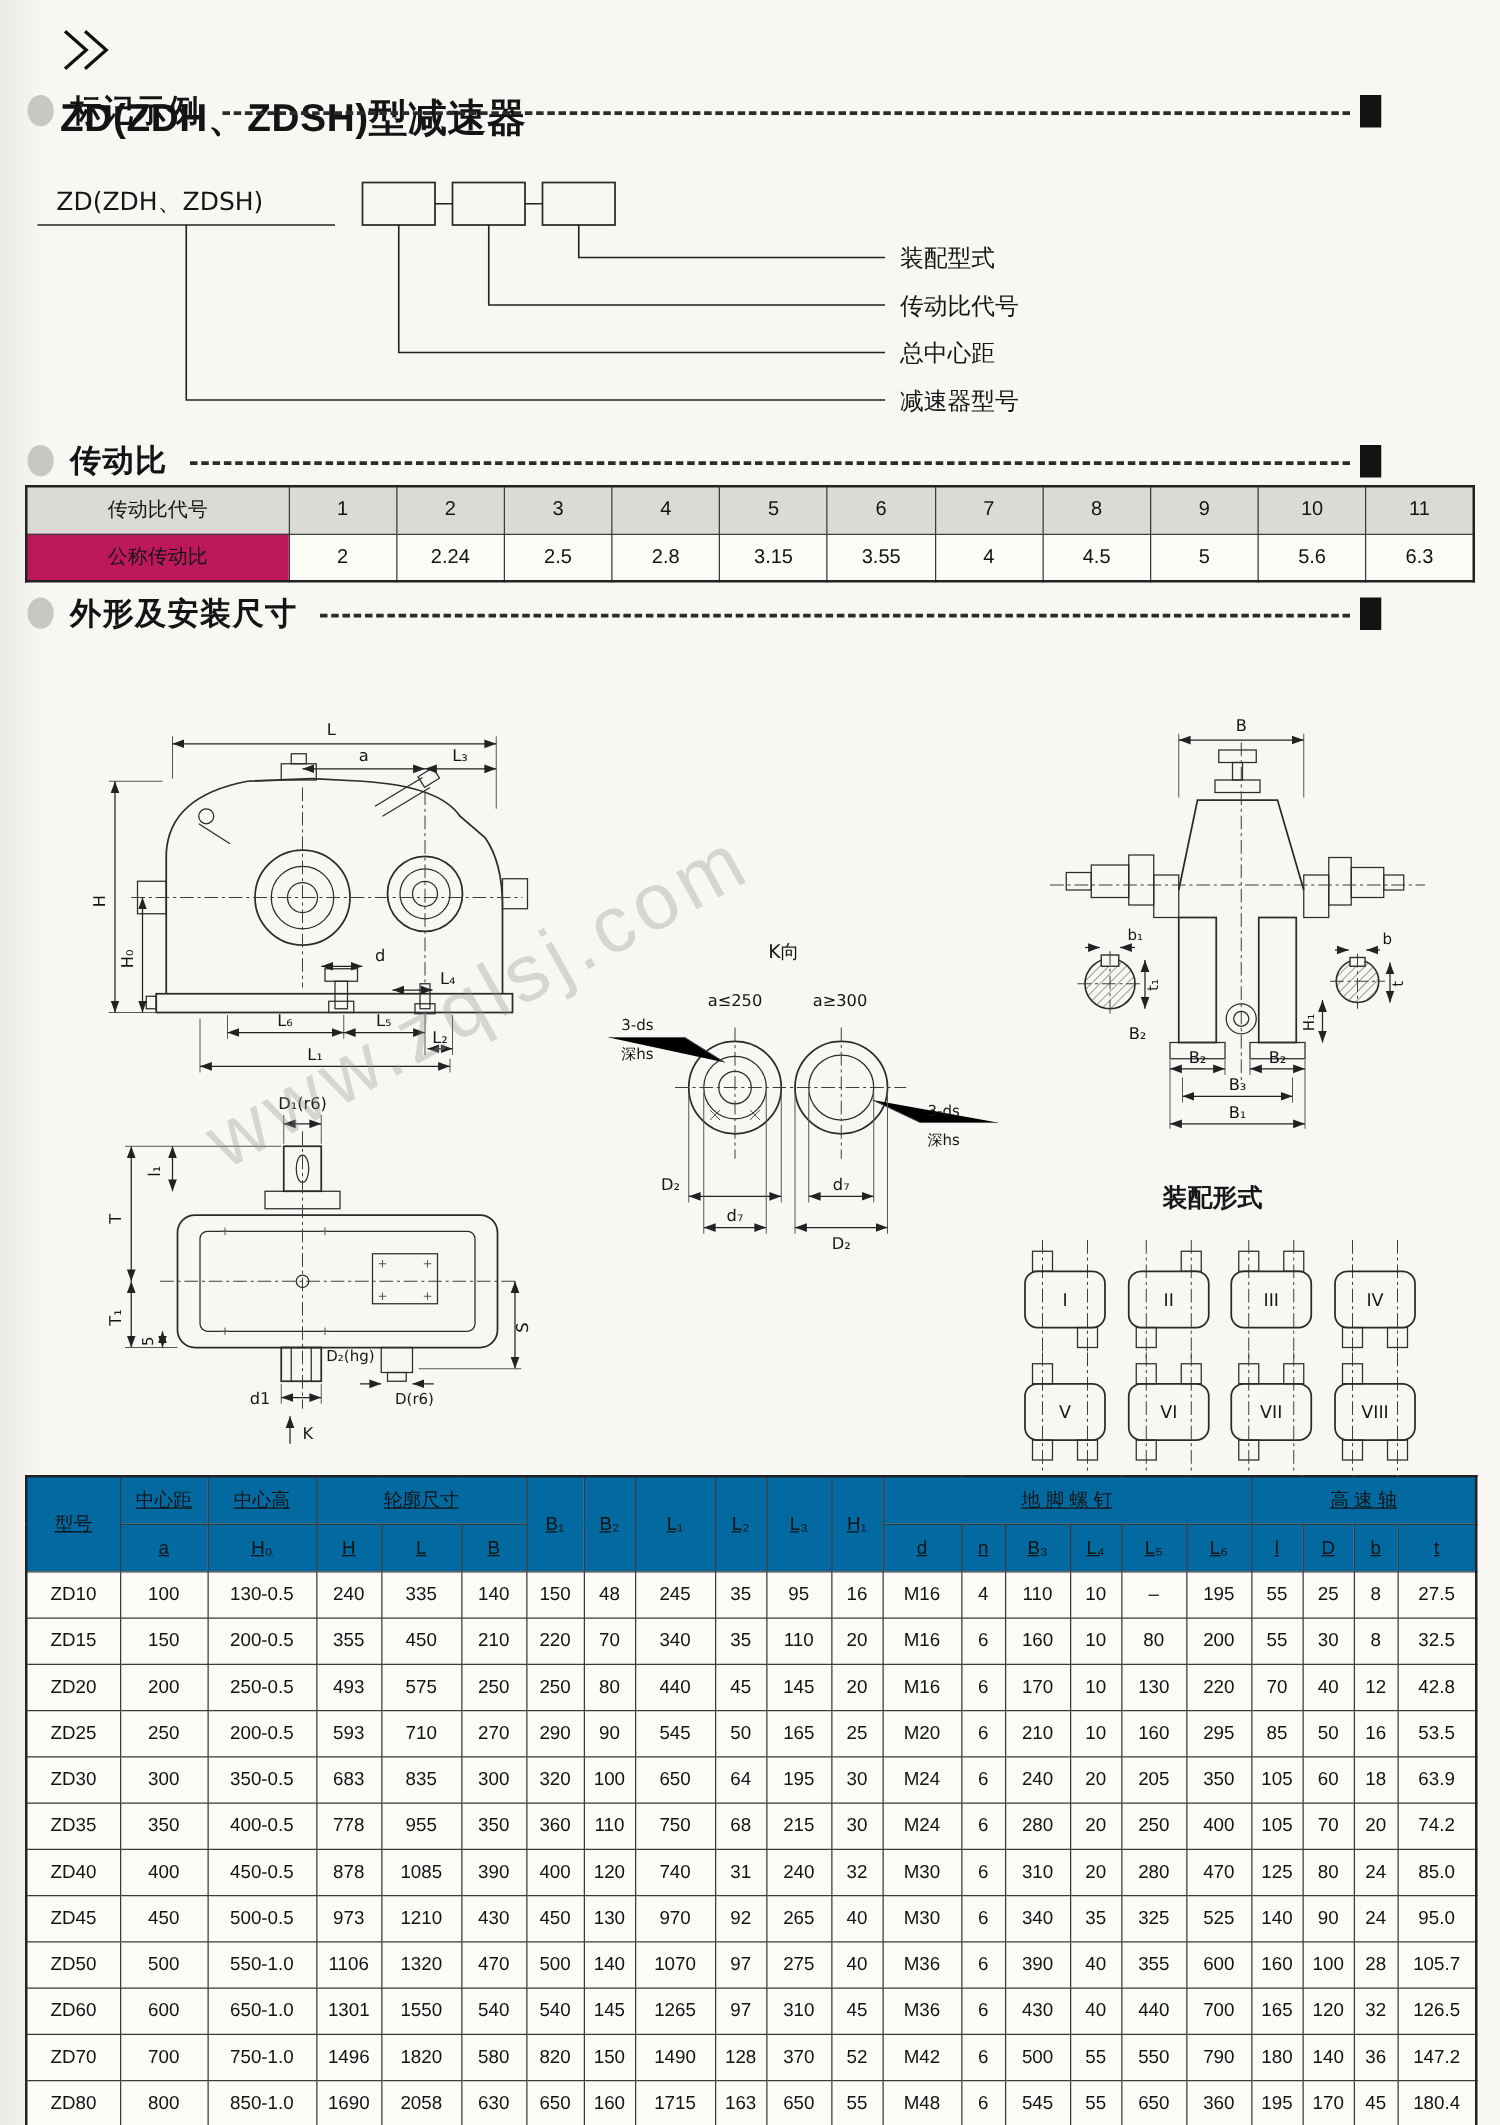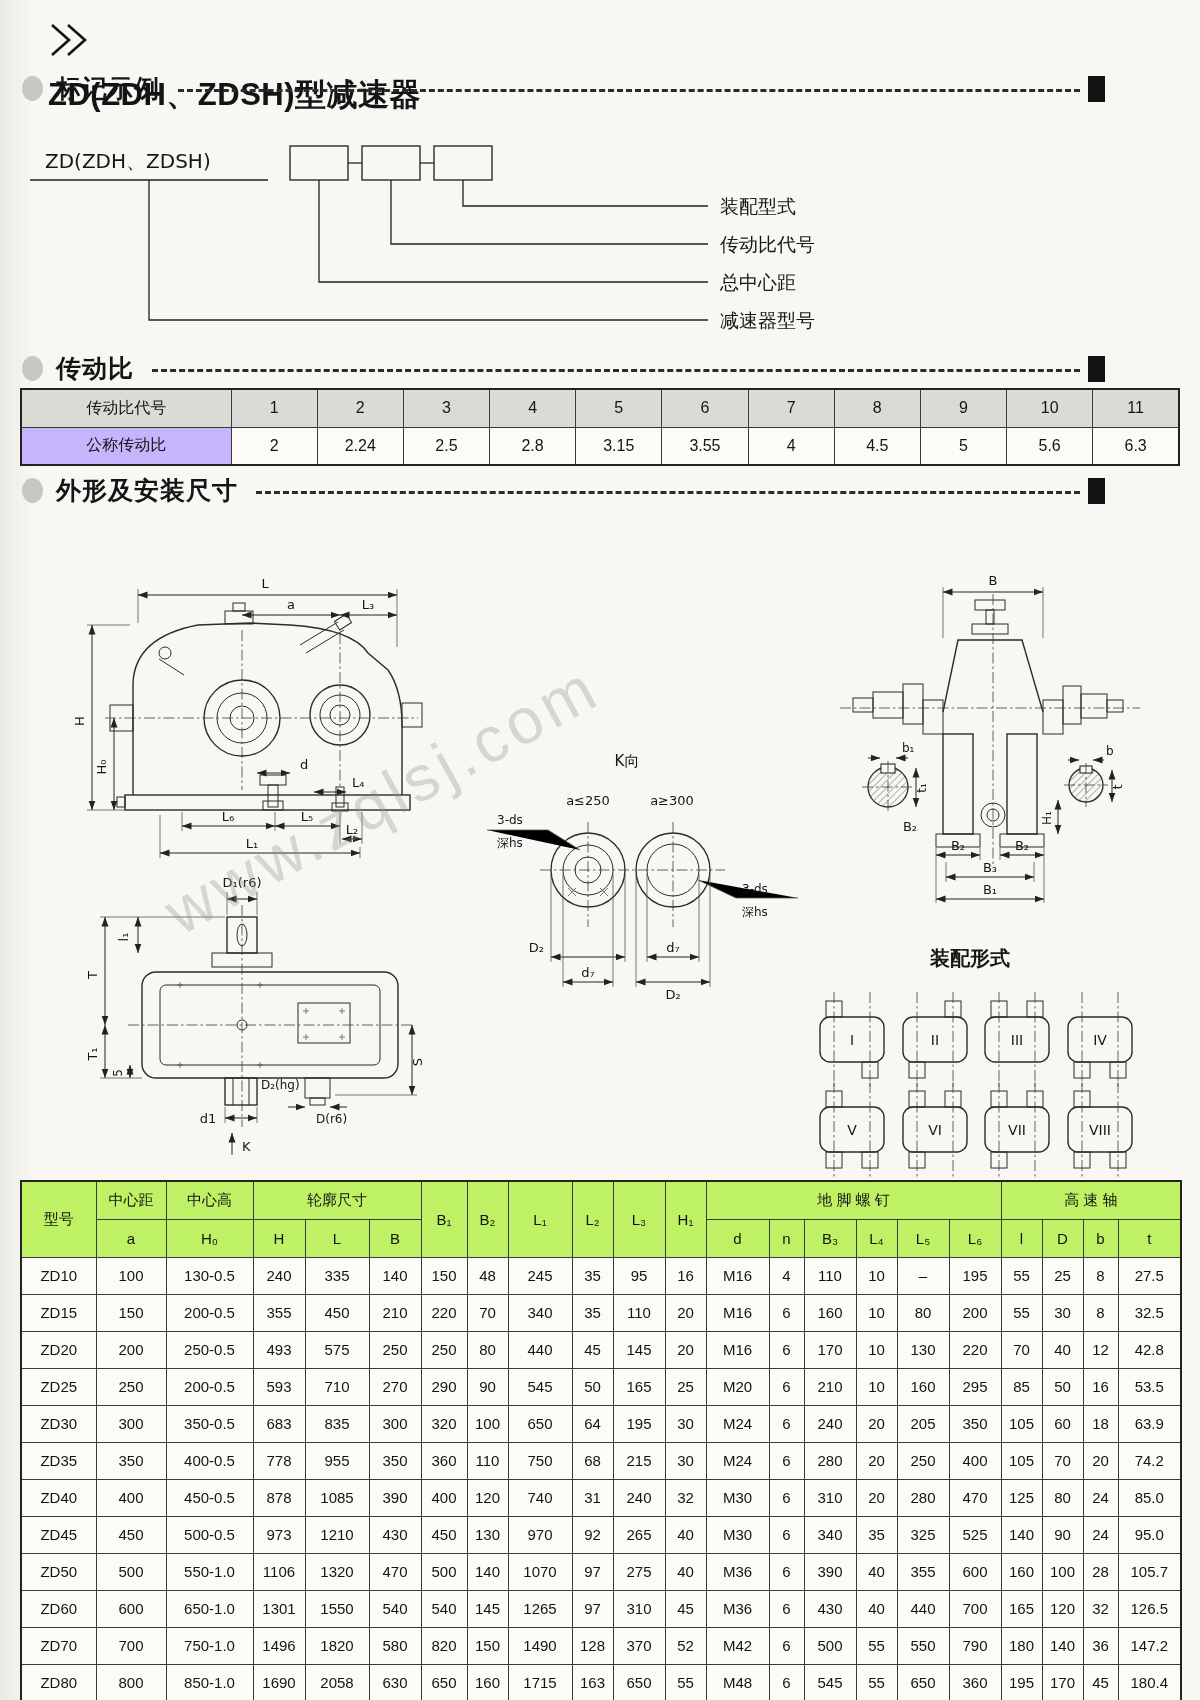--- a/index.html
+++ b/index.html
@@ -14,24 +14,24 @@
   .title-row h1 { margin:0; font-size:31px; font-weight:700; letter-spacing:.5px; }
   .sec { display:flex; align-items:center; width:1083px; left:22px; }
   .sec .bullet { width:21px; height:25px; border-radius:50%; background:#c9c7c2; margin-right:13px; flex:none; }
   .sec h2 { margin:0; font-size:25px; font-weight:700; white-space:nowrap; letter-spacing:1px; }
   .sec .dash { flex:1; height:0; border-top:3px dashed #2b2b2b; margin:4px 8px 0 18px; }
   .sec .tab { width:17px; height:26px; background:#121212; flex:none; }
   table { border-collapse:collapse; table-layout:fixed; background:#fcfbf8; }
   .ratio-table { width:1160px; border:2.5px solid #222; }
   .ratio-table td { border:1.6px solid #3a3a3a; text-align:center; font-size:16px; height:38px; padding:0; }
   .ratio-table tr.r1 td { background:#dbdad5; }
-  .ratio-table td.rh { background:#c4b5fd; }
+  .ratio-table td.rh { background:#be185d; }
   .dim-table { width:1160px; border:2.5px solid #222; }
   .dim-table th, .dim-table td { border:1.5px solid #3a3a3a; text-align:center; font-weight:400; padding:0; font-size:15px; }
-  .dim-table thead th { background:#bef264; height:38px; }
+  .dim-table thead th { background:#0369a1; height:38px;text-decoration:underline; }
   .dim-table tbody td { height:37px; background:#fcfbf8; }
   svg text { font-family:"DejaVu Sans","Liberation Sans",sans-serif; fill:#161616; }
   .ln  { fill:none; stroke:#2b2b2b; stroke-width:1.4; }
   .ln2 { fill:none; stroke:#2b2b2b; stroke-width:1; }
   .cl  { fill:none; stroke:#3c3c3c; stroke-width:.8; stroke-dasharray:11 3 2.5 3; }
   .dl  { stroke:#222; stroke-width:1; fill:none; }
   .xl  { stroke:#555; stroke-width:.8; }
   .cut { fill:#f8f7f3; stroke:#2b2b2b; stroke-width:1.1; }
   .dt  { font-size:13px; }
   .dts { font-size:12px; }

